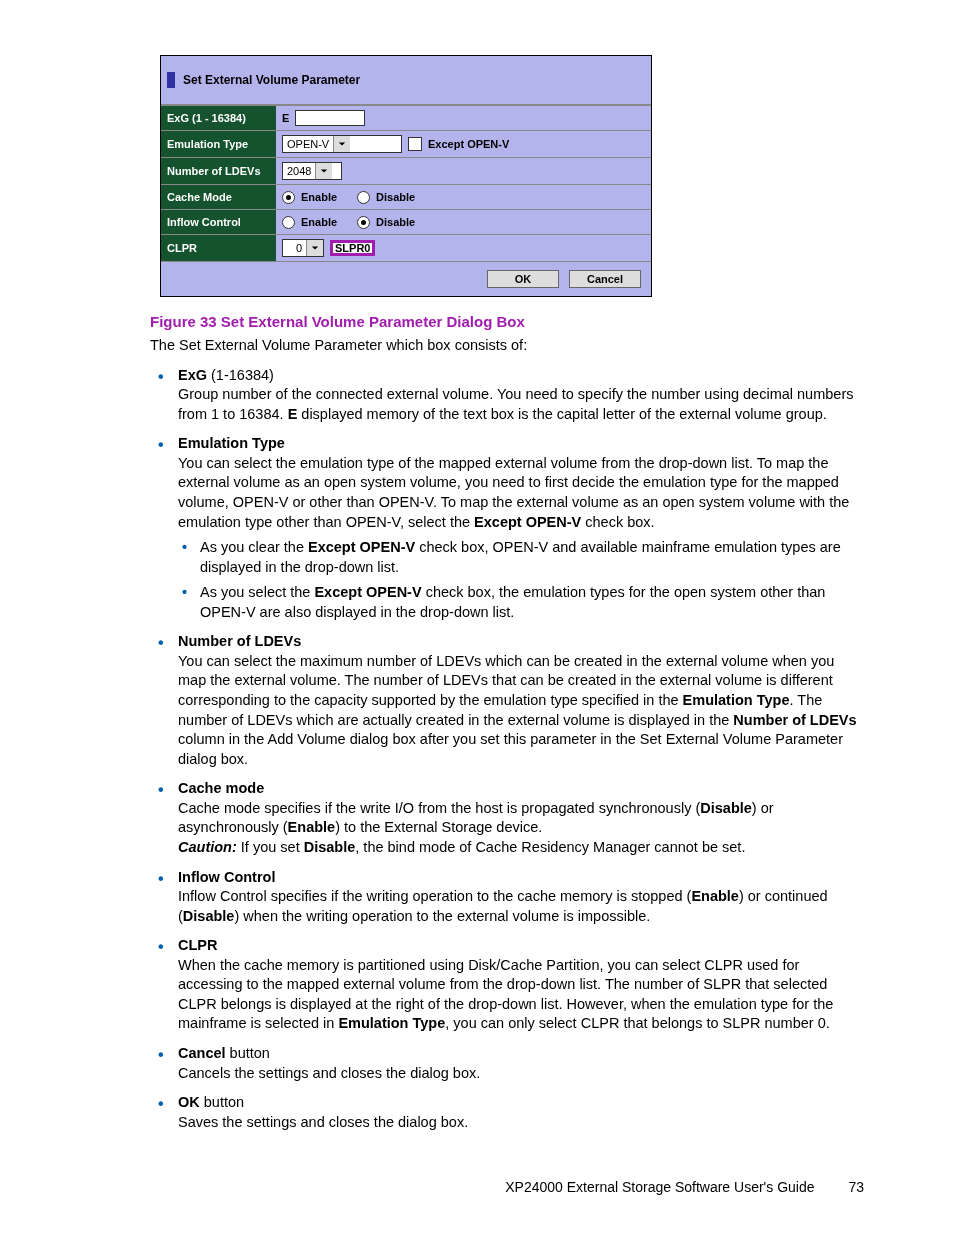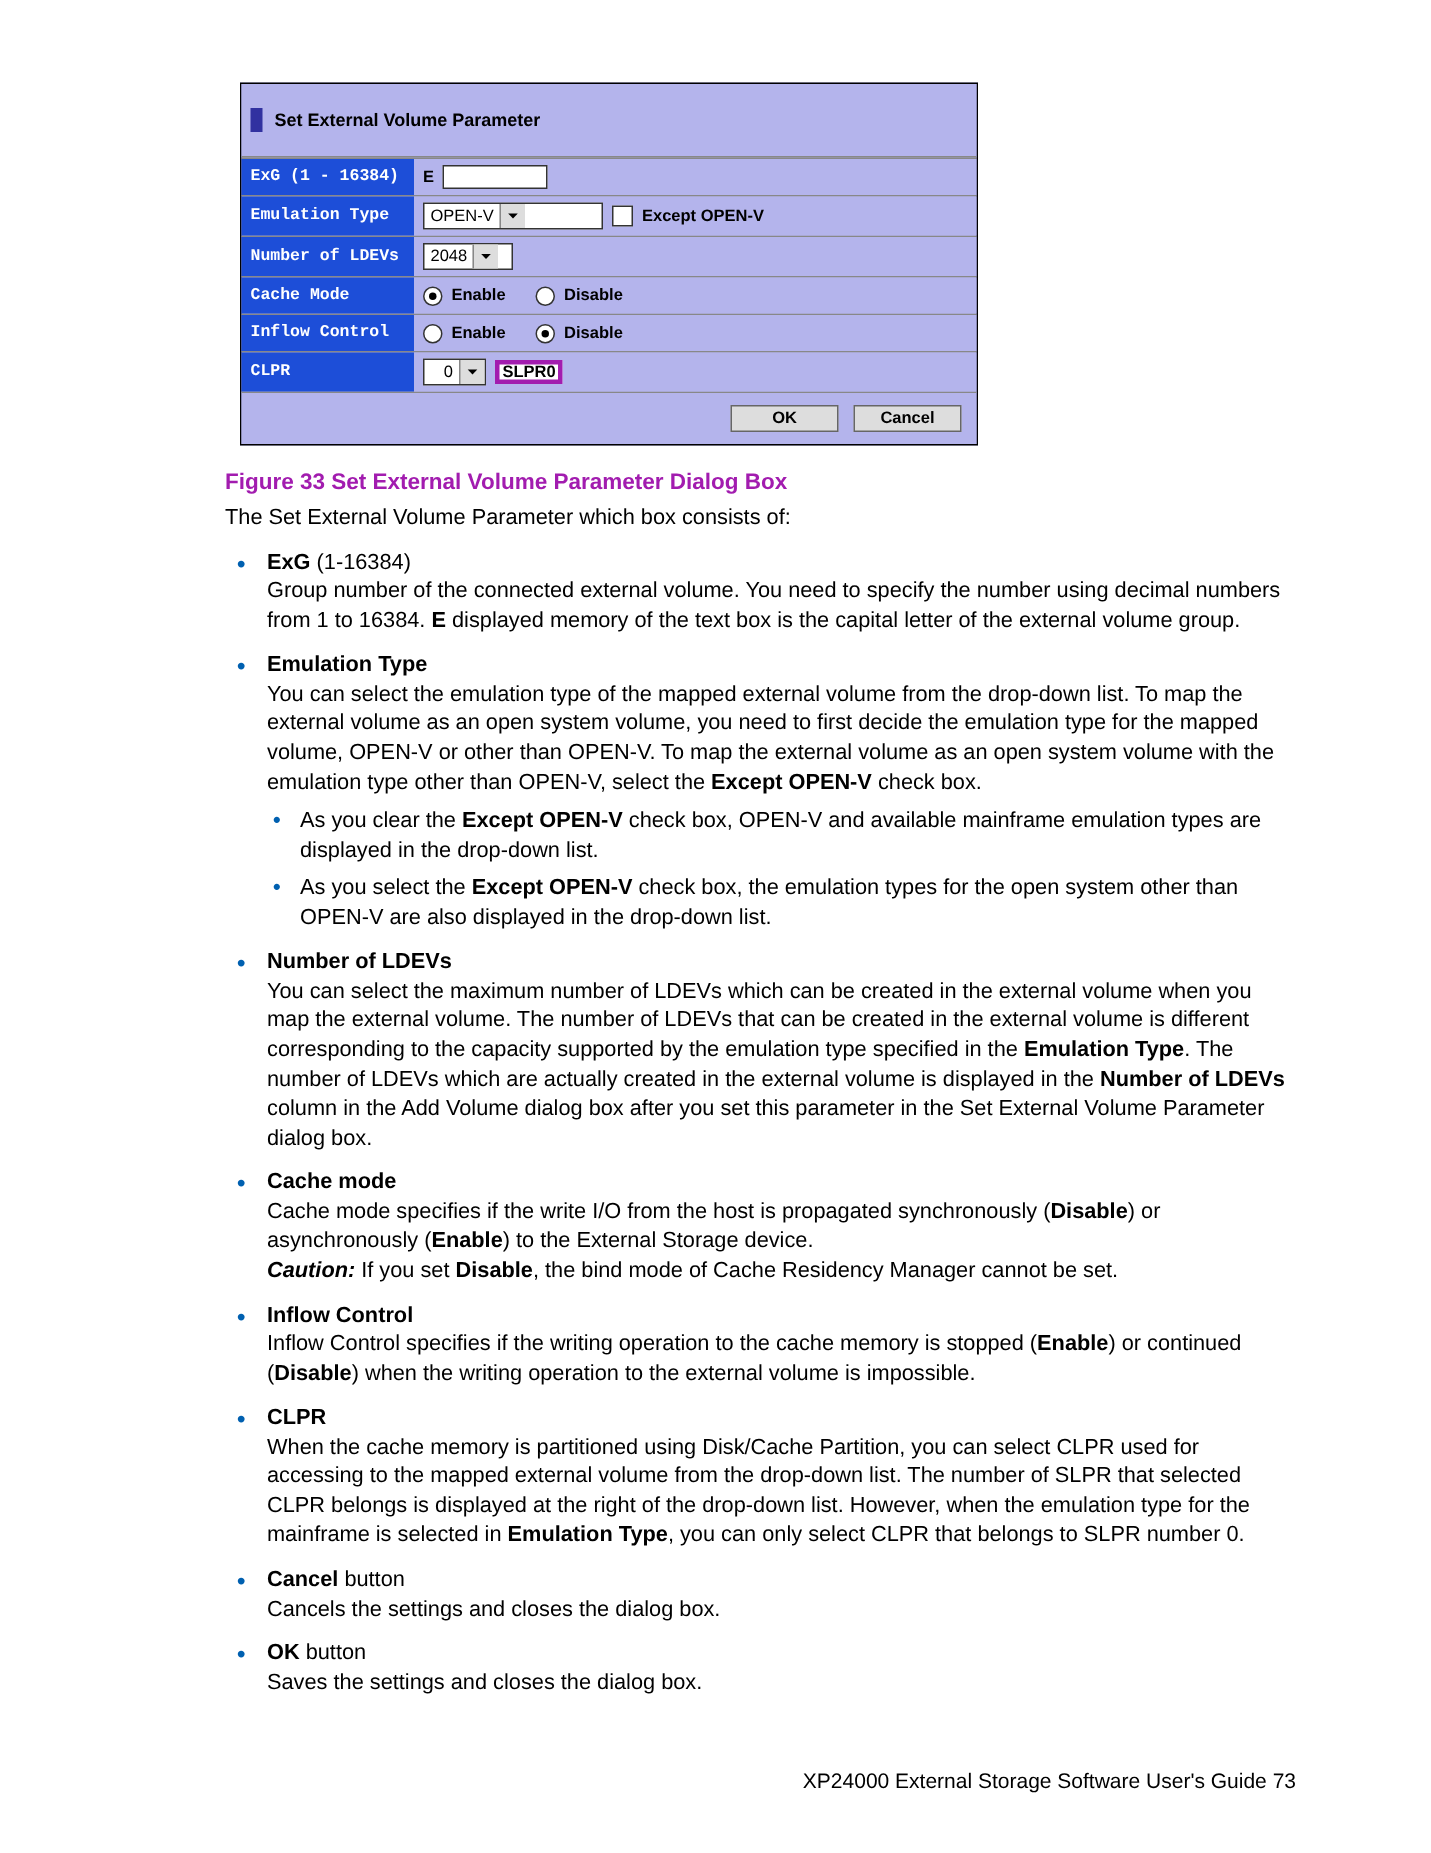--- a/index.html
+++ b/index.html
@@ -39,29 +39,28 @@
     height: 16px;
     background: #3131a0;
     margin-right: 8px;
   }
   .dlg-row {
     display: flex;
     border-top: 1px solid #888;
   }
   .dlg-label {
     width: 115px;
-    background: #1d4ed8;
+    background: #14532d;
     color: #fff;
     font-weight: bold;
     padding: 6px 6px;
     font-size: 11px;
     box-sizing: border-box;
     display:flex;
     align-items:center;
-    font-family:Liberation Mono, monospace;
   }
   .dlg-field {
     flex: 1;
     padding: 4px 6px;
     display: flex;
     align-items: center;
     gap: 6px;
     background: #b4b4ec;
     font-size: 11px;
   }
@@ -113,21 +112,21 @@
   ul.main > li {position:relative;padding-left:28px;margin-bottom:10px;line-height:1.35;}
   ul.main > li::before {content:"•";color:#0060b0;font-weight:bold;position:absolute;left:8px;top:0;font-size:16px;}
   ul.sub {list-style:none;padding:0;margin:6px 0 0 0;}
   ul.sub > li {position:relative;padding-left:22px;margin-bottom:6px;}
   ul.sub > li::before {content:"•";color:#0060b0;font-weight:bold;position:absolute;left:4px;top:0;}
   .b{font-weight:bold;}
   .i{font-style:italic;}
   .footer {
     position:absolute;bottom:40px;left:0;right:90px;text-align:right;font-size:14px;
   }
-  .footer .pn{display:inline-block;}
+  .footer .pn{display:inline-block;margin-left:30px;}
   .slpr {background:#fff;border:3px solid #a21caf;padding:1px 2px;font-size:11px;height:16px;box-sizing:border-box;display:inline-flex;align-items:center;}
 </style>
 </head>
 <body>
 
 <div class="page">
 
   <div class="dialog">
     <div class="dlg-title">
       <span class="bar"></span>

